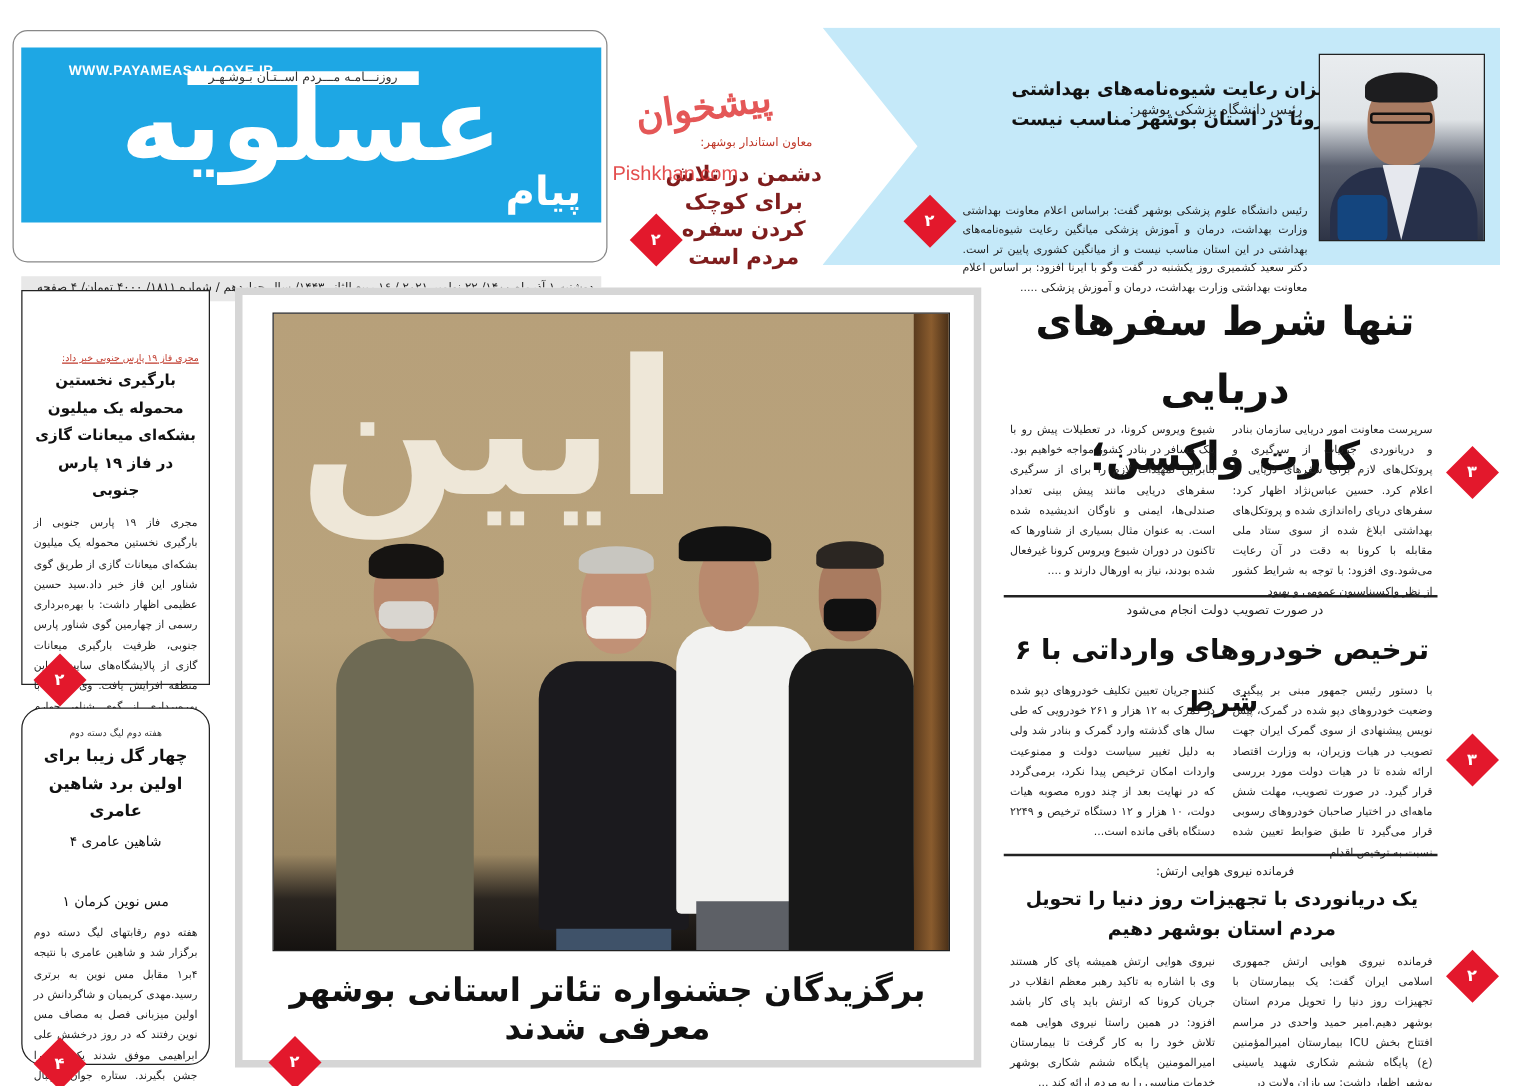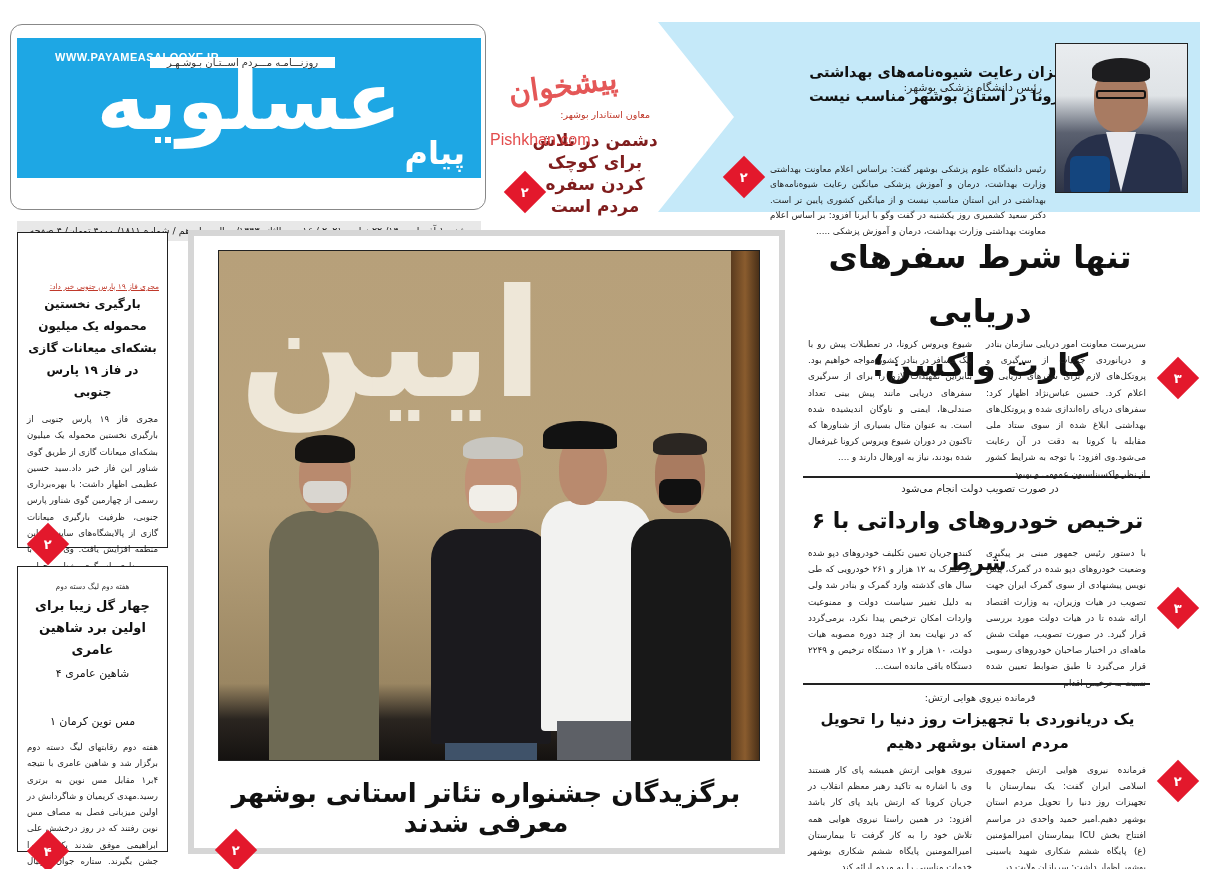--- a/index.html
+++ b/index.html
@@ -116,21 +116,21 @@
     transform: rotate(45deg); display: flex; align-items: center; justify-content: center;
   }
   .diamond span {
     transform: rotate(-45deg); color: #fff; font-weight: bold; font-size: 13px;
     font-family: "DejaVu Sans", sans-serif;
   }
 
   
   .side-box { border: 1px solid #222; background: #fff; }
   .side1 { left: 17px; top: 232px; width: 151px; height: 316px; }
-  .side2 { left: 17px; top: 566px; width: 151px; height: 286px; }
+  .side2 { left: 17px; top: 566px; width: 151px; height: 286px; border-radius: 17px; }
   .side-kicker { font-size: 7.5px; color: #c0392b; }
   .side-kicker-dark { font-size: 7.5px; color: #333; }
   .side-title { font-size: 12px; font-weight: bold; line-height: 22px; color: #111; }
   .side-sub { font-size: 11px; line-height: 22px; color: #111; margin-top: 26px; }
   .side-body { font-size: 8.6px; line-height: 16.3px; color: #222; text-align: justify; }
 
   
   .photo-frame {
     left: 188px; top: 230px; width: 597px; height: 624px;
     border: 6px solid #d6d6d6; background: #fff;

